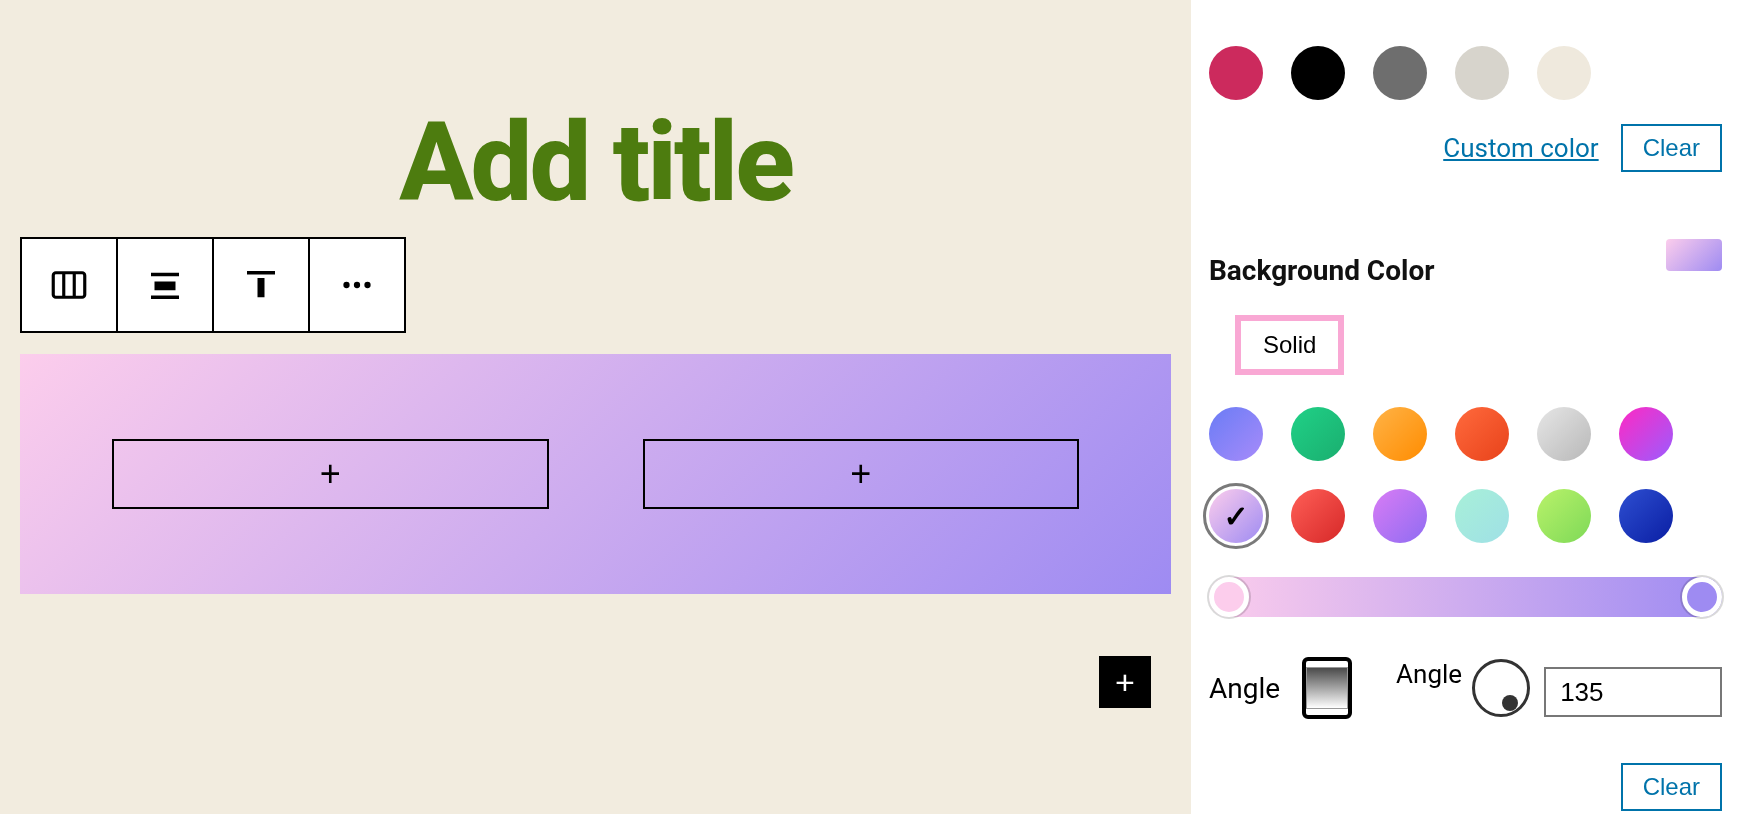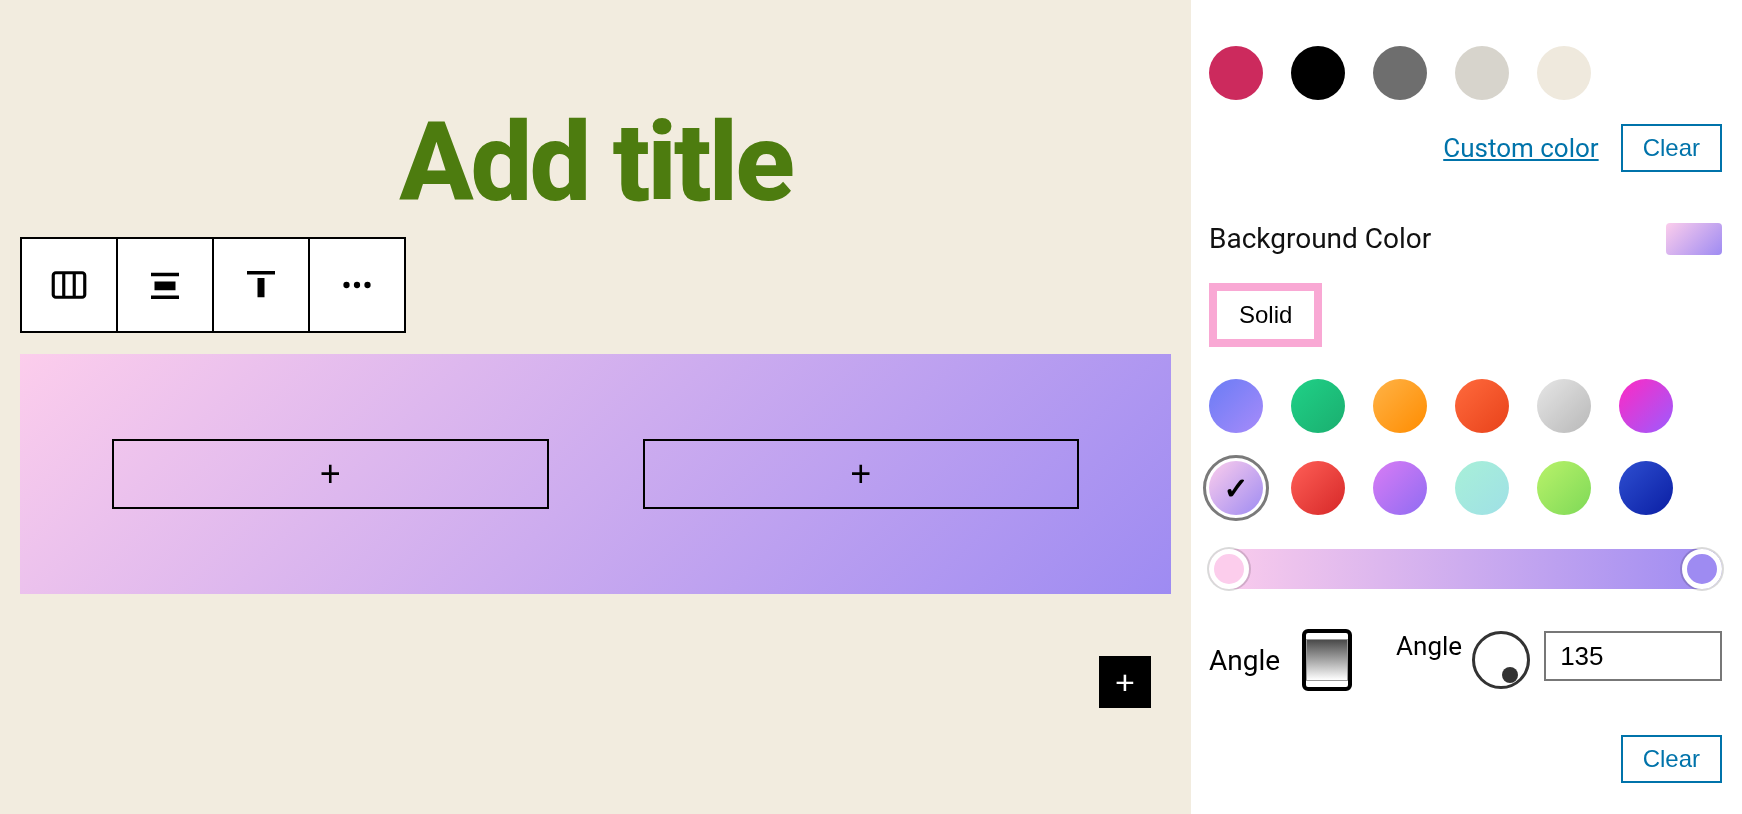--- a/index.html
+++ b/index.html
@@ -155,33 +155,35 @@
 
   .bg-label-row {
     display: flex;
     align-items: center;
     justify-content: space-between;
     margin-bottom: 28px;
   }
   .bg-label {
     font-size: 28px;
     color: #111;
-    font-weight: 400;
+    font-weight: 700;
+    margin-top: 32px;
   }
   .bg-swatch-preview {
     width: 56px;
     height: 32px;
     background: linear-gradient(135deg, #fccdec 0%, #9e8bf2 100%);
     border-radius: 4px;
   }
 
   .seg {
     display: inline-flex;
-    border: 8px solid #f9a8d4;
+    border: 6px solid #f9a8d4;
     margin-bottom: 32px;
+    margin-left: 26px;
   }
   .seg button {
     font-size: 24px;
     padding: 10px 22px;
     border: none;
     background: #fff;
     cursor: pointer;
   }
   .seg button.active {
     background: #000;
@@ -252,21 +254,21 @@
     background: radial-gradient(circle at center, #000 0%, rgba(0,0,0,0) 70%);
     cursor: pointer;
   }
 
   .angle-group {
     display: flex;
     gap: 10px;
     margin-left: auto;
   }
   .angle-label { font-size: 26px; }
-  .angle-inputs { display: flex; align-items: flex-start; gap: 14px; }
+  .angle-inputs { display: flex; align-items: flex-end; gap: 14px; }
   .angle-dial {
     width: 58px;
     height: 58px;
     border: 3px solid #333;
     border-radius: 50%;
     position: relative;
     cursor: pointer;
   }
   .angle-dot {
     position: absolute;

